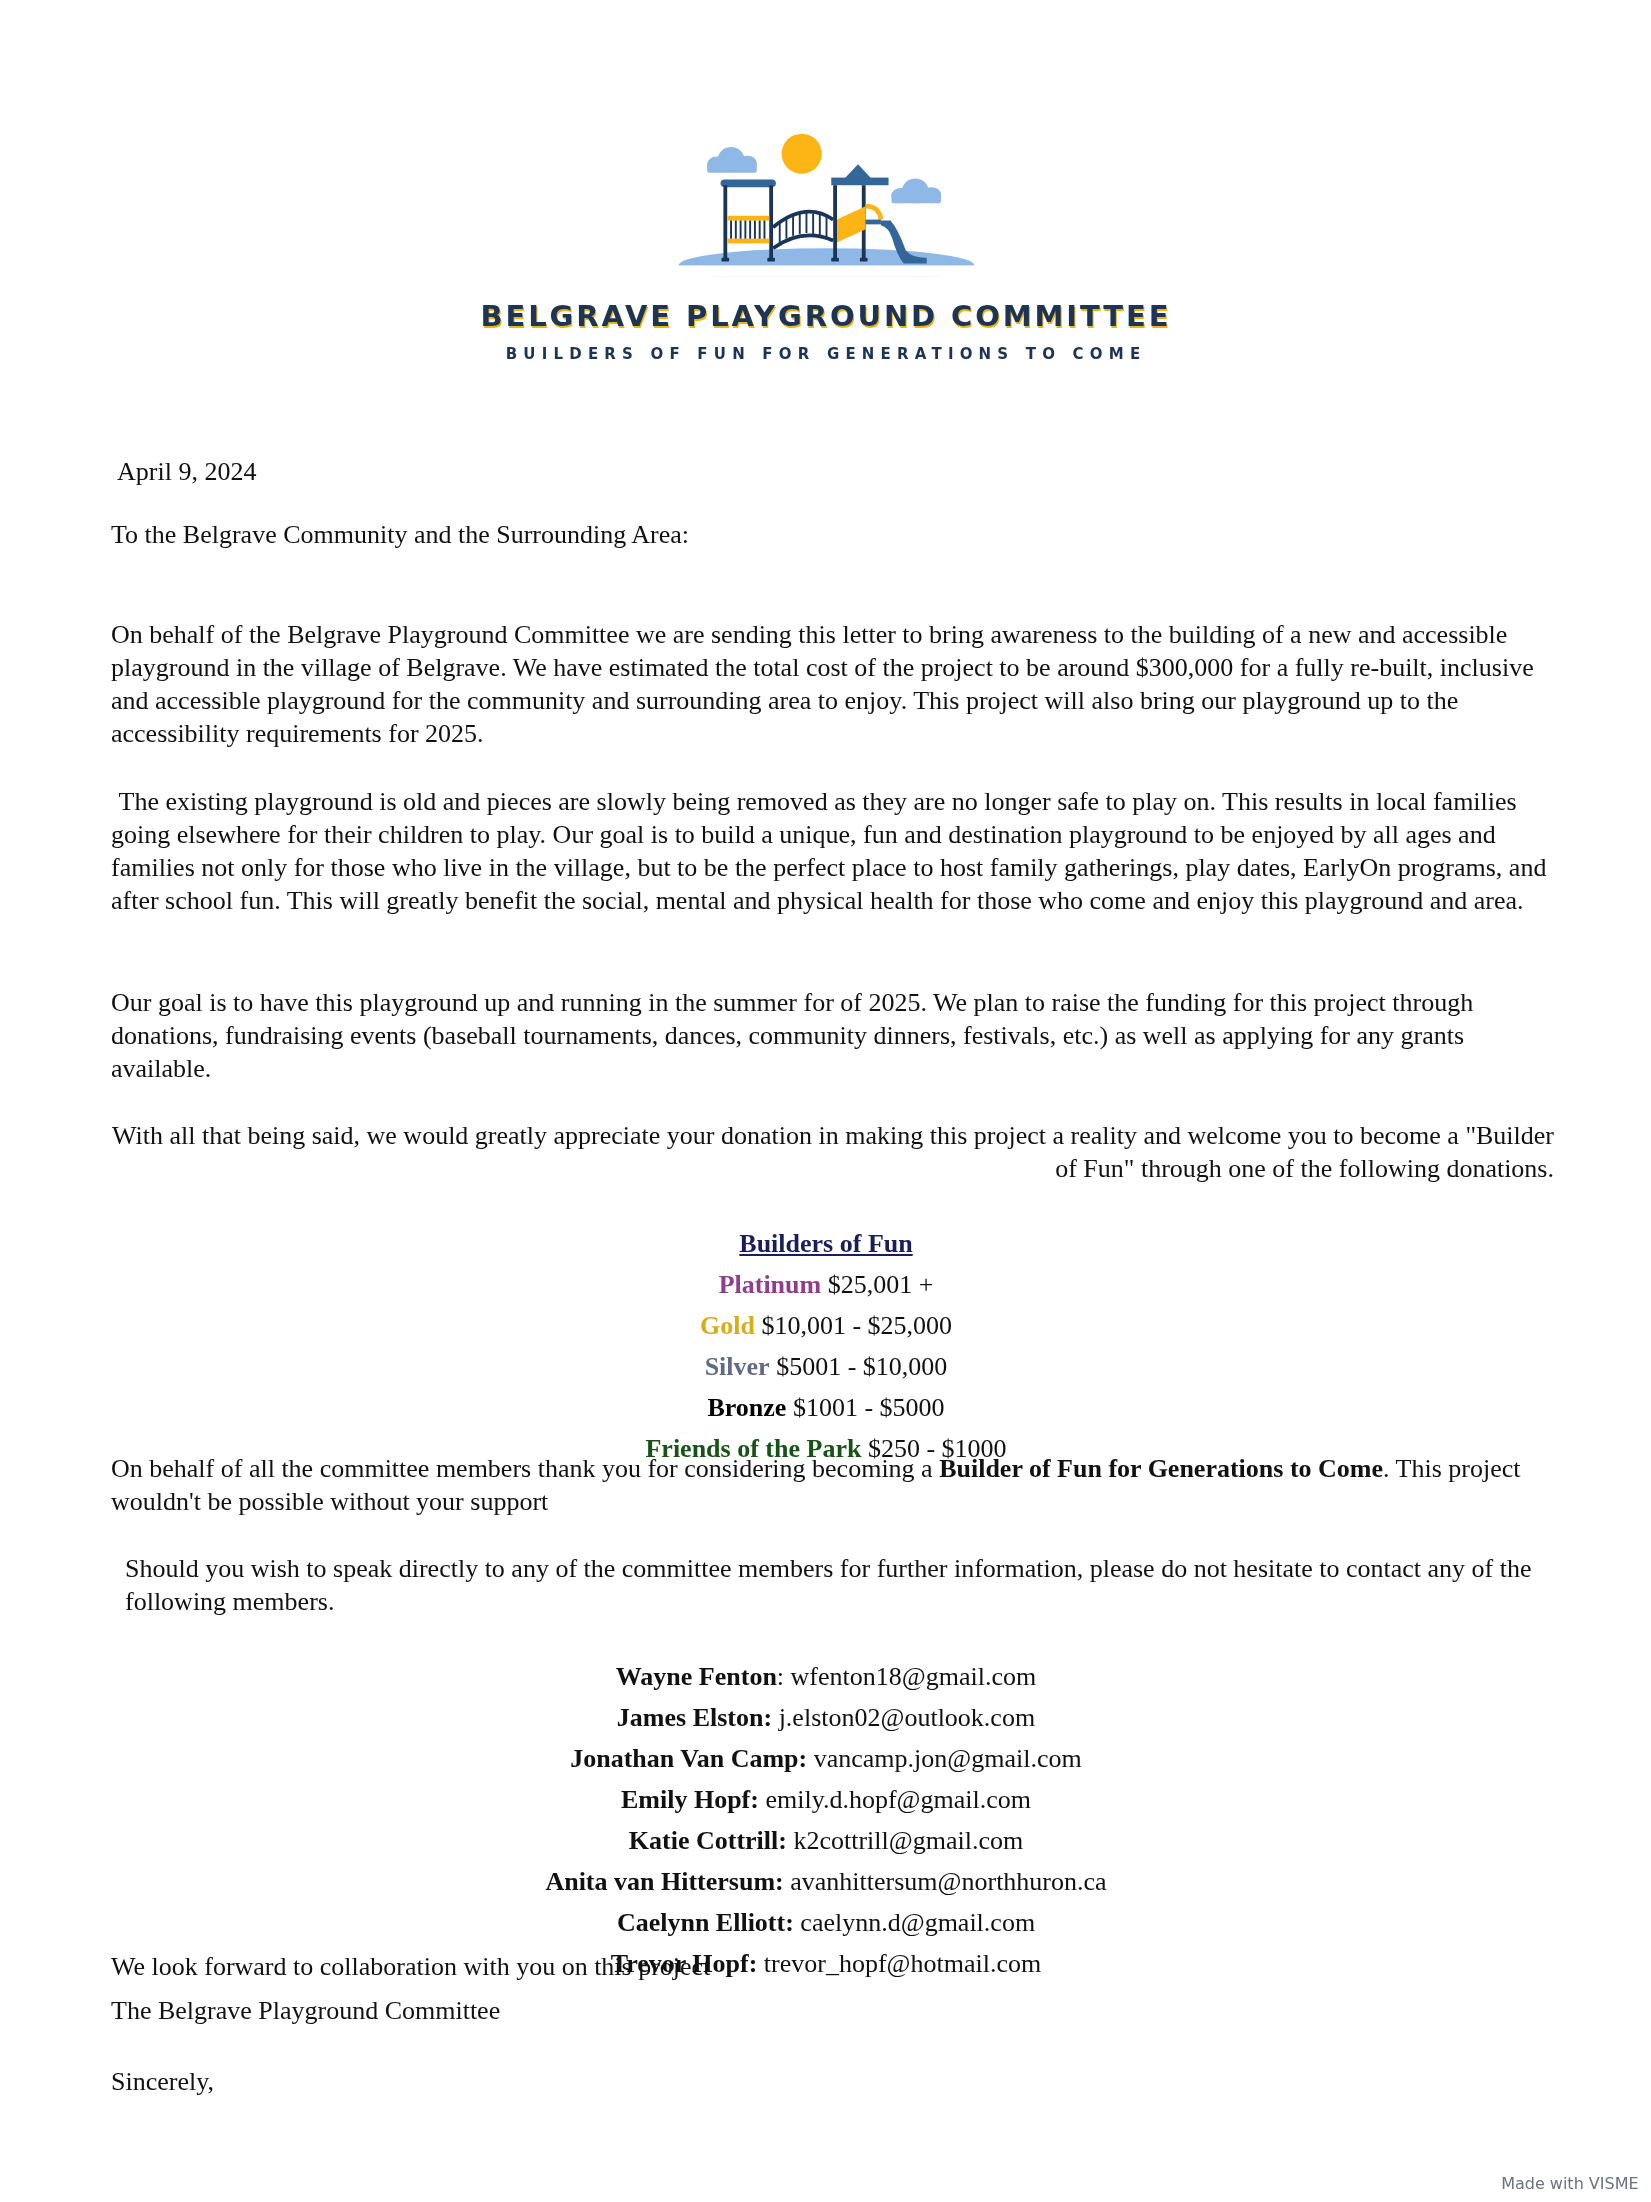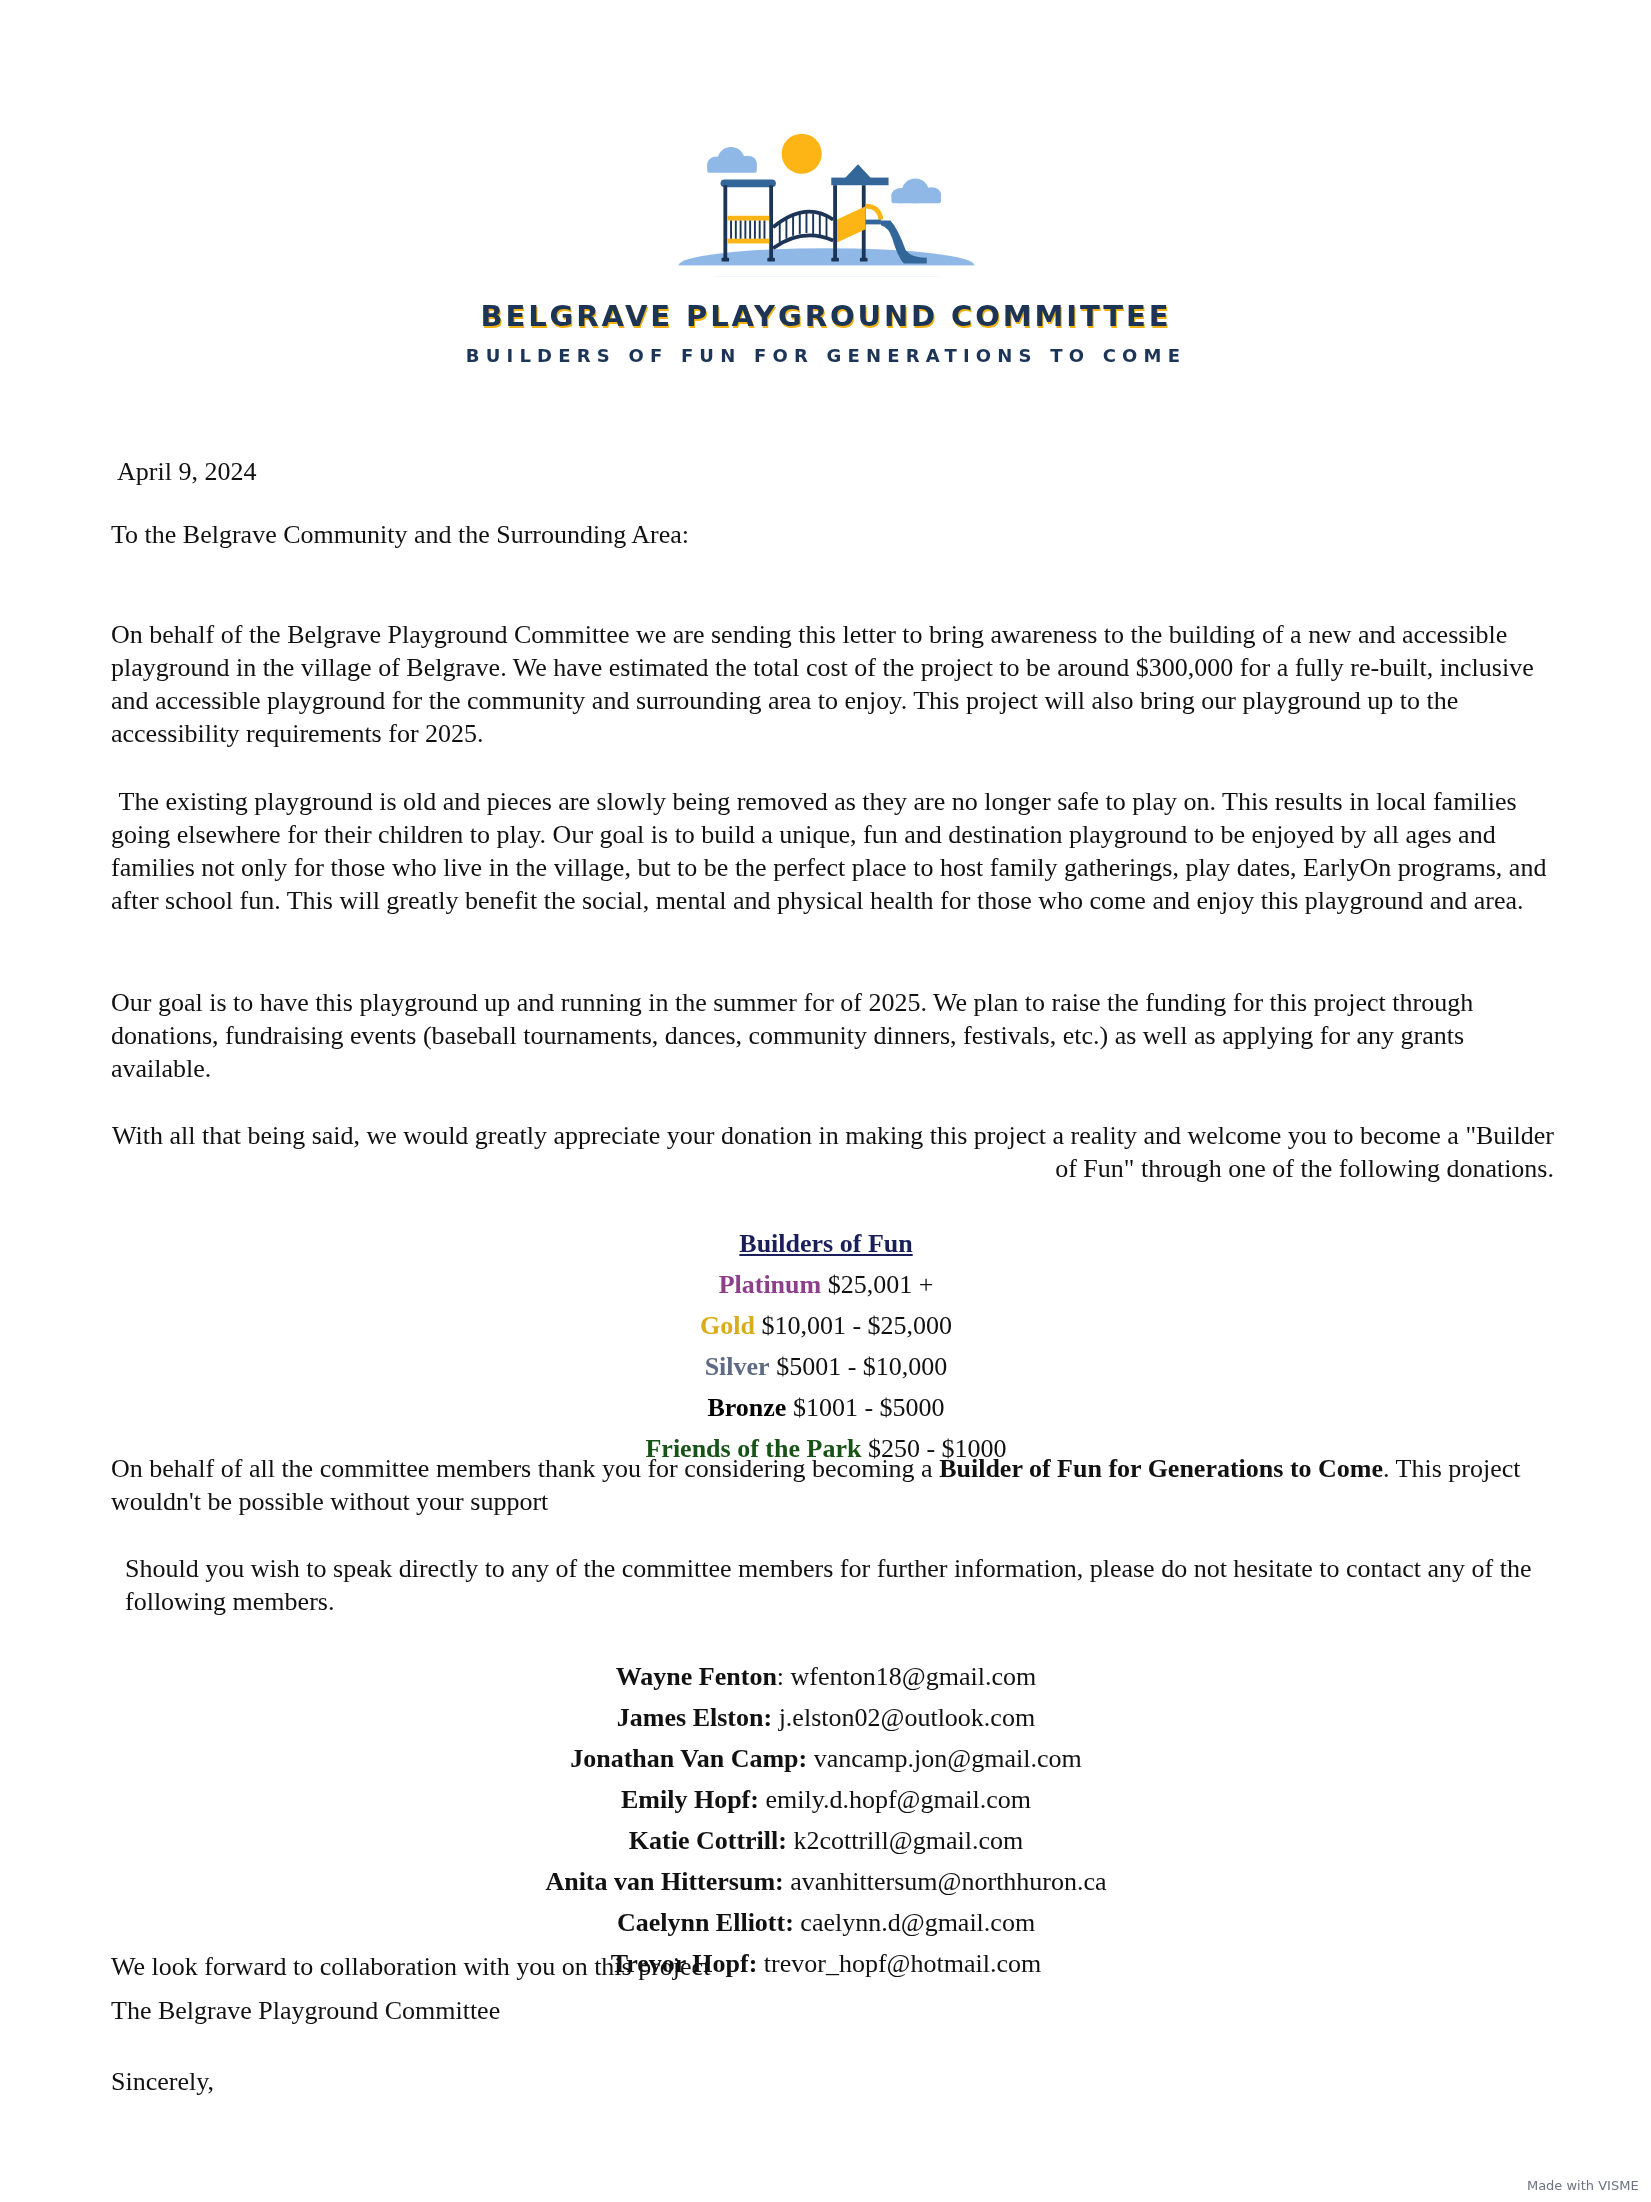--- a/index.html
+++ b/index.html
@@ -13,37 +13,37 @@
   }
   .logo svg { display: block; margin: 0 auto; }
   .logo-title {
     font-family: "DejaVu Sans", "Liberation Sans", sans-serif;
     font-weight: bold; font-size: 29px; letter-spacing: 2.9px;
     color: #1c3557; text-shadow: 1px 1.9px 0 #f2b312;
     margin-top: 22px;
   }
   .logo-tagline {
     font-family: "DejaVu Sans", "Liberation Sans", sans-serif;
-    font-size: 18px; letter-spacing: 6.2px; color: #1c3557;
+    font-size: 15px; letter-spacing: 6.2px; color: #1c3557;
     margin-top: 11.5px; font-weight: bold;
   }
   .text {
     position: absolute; left: 111px; width: 1443px;
     font-size: 26px; line-height: 33px;
     font-family: "Liberation Serif", "DejaVu Serif", serif;
   }
   .center { text-align: center; left: 0; width: 1652px; }
   p { margin: 8px; }
   .tier-head { color: #1a1f5c; font-weight: bold; text-decoration: underline; }
   .tier-name { font-weight: bold; }
   .b { font-weight: bold; }
   .watermark {
     position: absolute; right: 13.4px; bottom: 8.6px;
     font-family: "DejaVu Sans", "Liberation Sans", sans-serif;
-    font-size: 13px; color: #6b7280; margin-left: 7px;
+    font-size: 16px; color: #6b7280; margin-left: 7px;
   }
 </style>
 </head>
 <body>
 
 <div class="logo">
   <svg width="315" height="153" viewBox="0 0 330 160">
 
     <g fill="#8fb8e6">
       <ellipse cx="65" cy="37" rx="14" ry="13"></ellipse>

